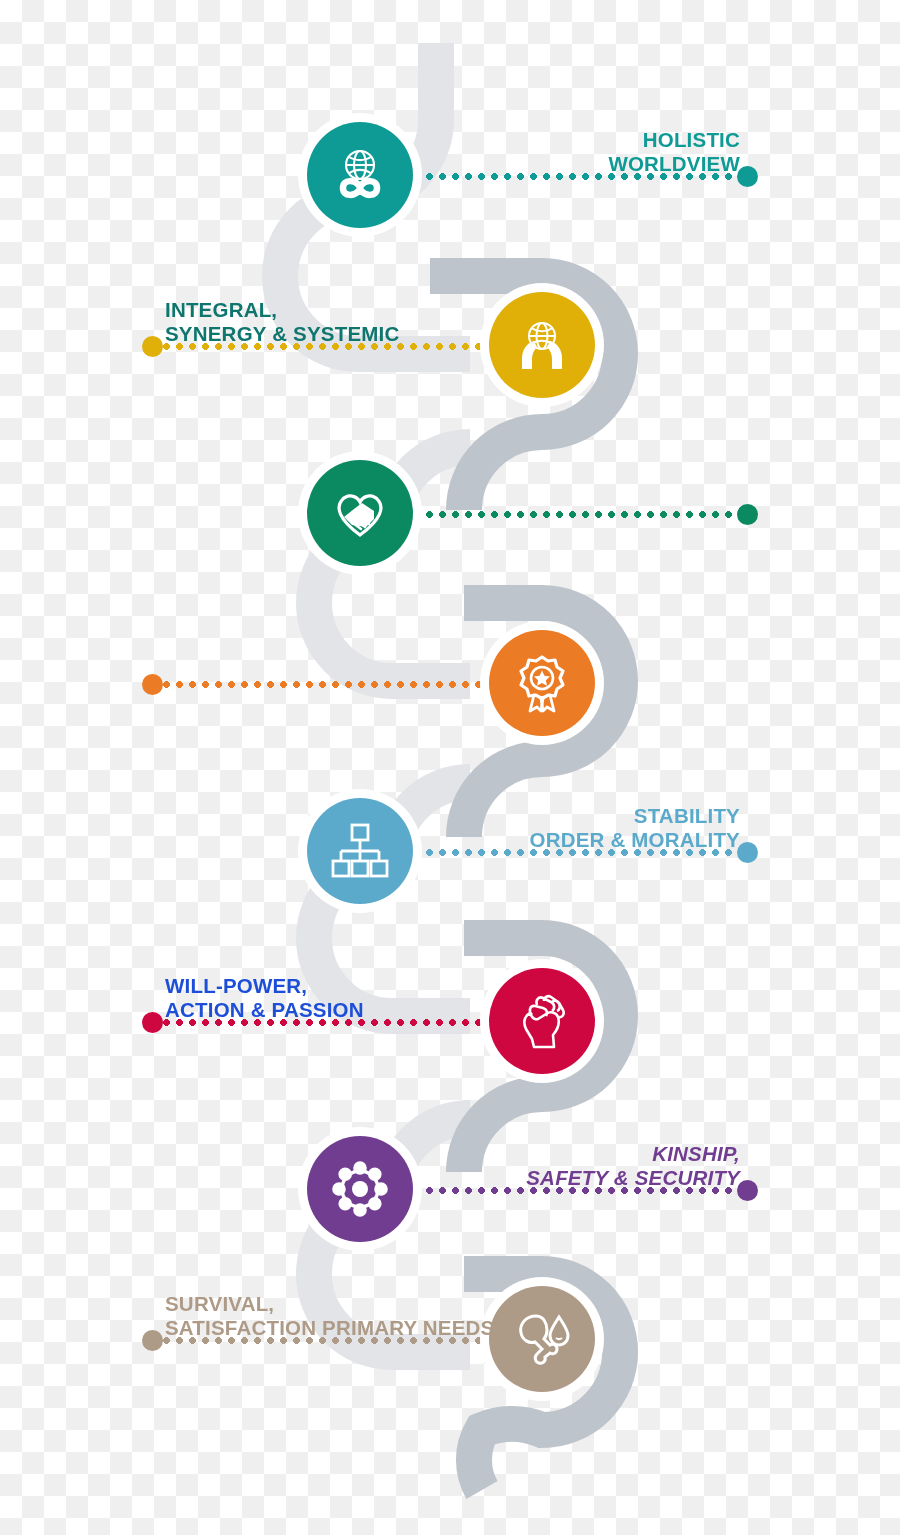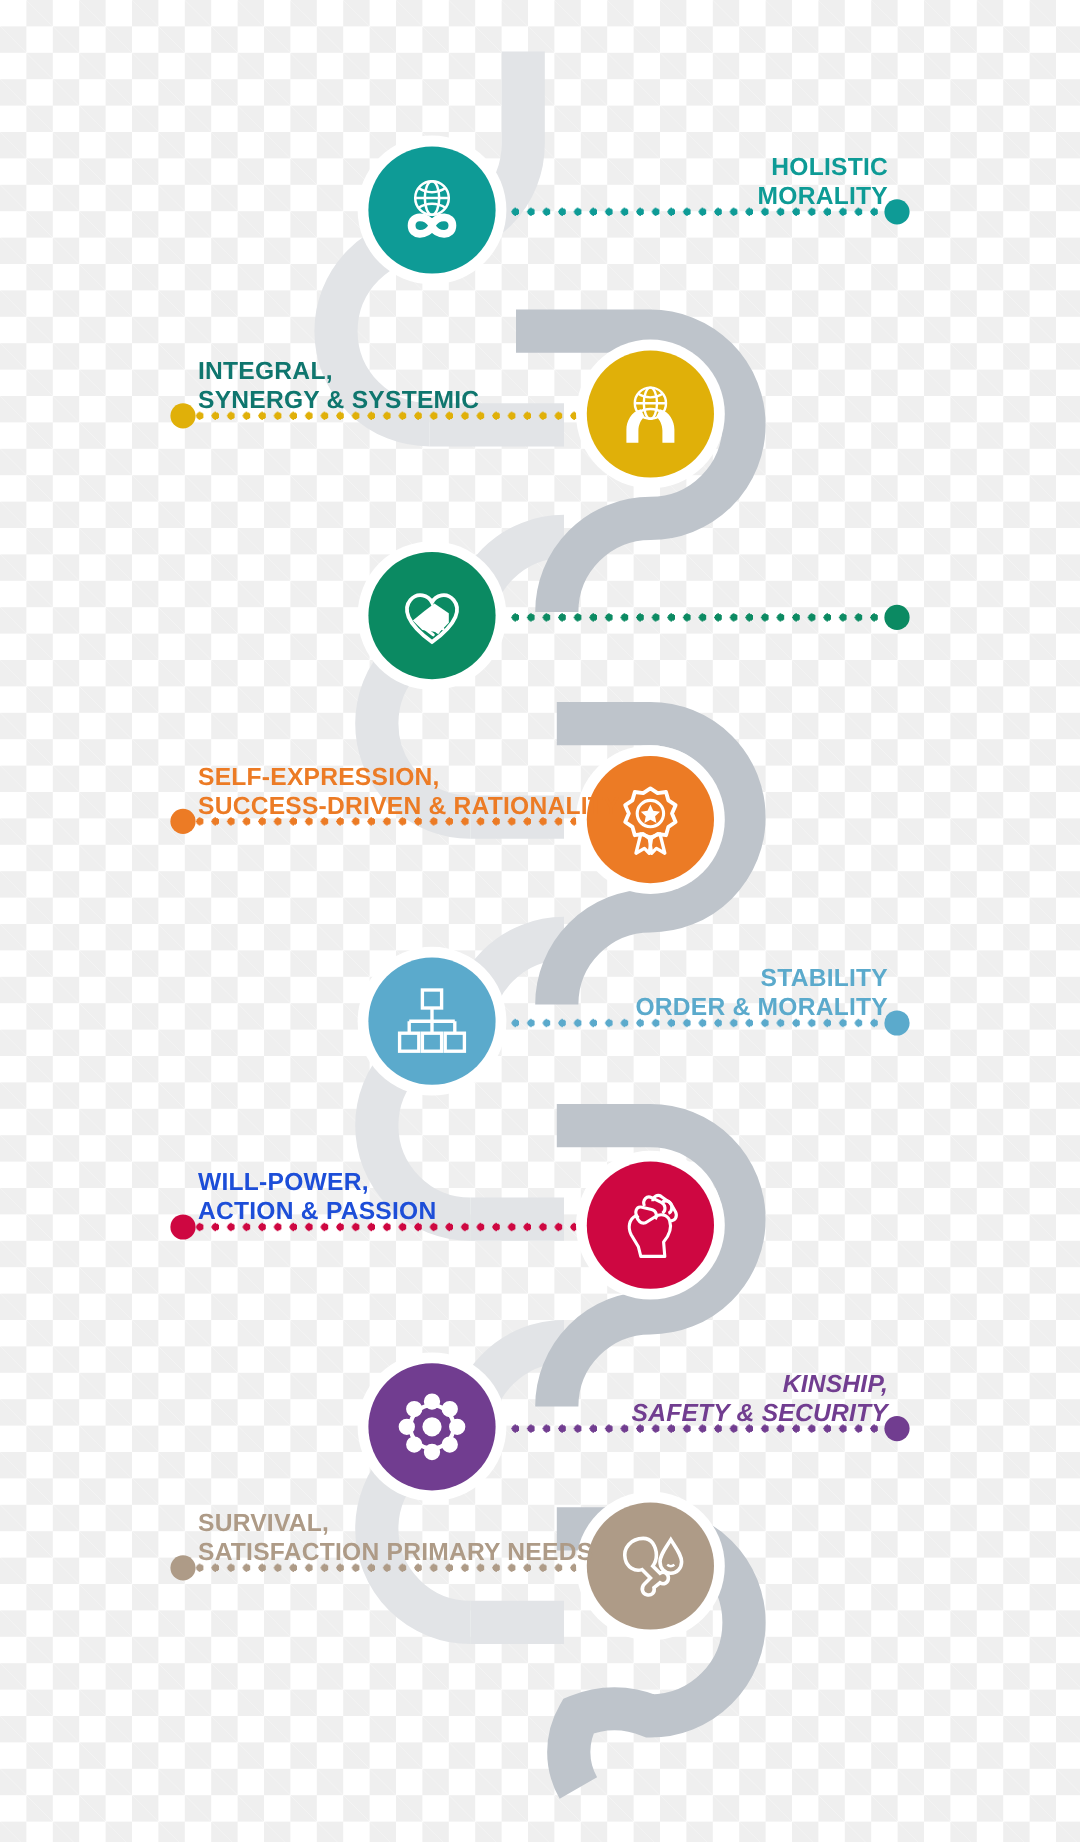--- a/index.html
+++ b/index.html
@@ -139,21 +139,21 @@
         <line x1="18" y1="22" x2="46" y2="22"></line>
         <path d="M20.5 13.5 A 20 20 0 0 0 43.5 13.5"></path>
         <path d="M20.5 30.5 A 20 20 0 0 1 43.5 30.5"></path>
       </g>
       <path d="M32 44 C 27 36, 15 36, 15 45 C 15 54, 27 54, 32 46
                C 37 54, 49 54, 49 45 C 49 36, 37 36, 32 44 Z" fill="none" stroke="#fff" stroke-width="6.5" stroke-linejoin="round"></path>
     </svg>
         </span>
       </div>
       <div class="label right" style="color: rgb(14, 155, 150);">HOLISTIC
-MORALITY</div>
+WORLDVIEW</div>
     </div>
     <div class="level side-right" style="top: 292px;">
       <div class="connector">
         <div class="dots" style="background-image: radial-gradient(3.2px at 3.5px 3.5px, rgb(224, 176, 9) 99%, transparent 100%);"></div>
         <div class="endcap" style="background: rgb(224, 176, 9);"></div>
       </div>
       <div class="node" style="background: rgb(224, 176, 9);">
         <span>
     <svg viewBox="0 0 64 64" width="64" height="64">
       <g fill="none" stroke="#fff" stroke-width="2">
@@ -205,22 +205,20 @@
                L45 45 L38 44 L32 48 L26 44 L19 45 L17 38 L11 34 L14 27
                L11 20 L17 16 L19 9 L26 10 Z" fill="none" stroke="#fff" stroke-width="3.2" stroke-linejoin="round"></path>
       <circle cx="32" cy="27" r="11" fill="none" stroke="#fff" stroke-width="2.6"></circle>
       <path d="M32 19.5 L34.4 24.7 L40 25.4 L35.9 29.2 L37 34.8
                L32 32.1 L27 34.8 L28.1 29.2 L24 25.4 L29.6 24.7 Z" fill="#fff"></path>
       <path d="M24 44 L20 60 L27 56 L31 60 L33 47 Z" fill="none" stroke="#fff" stroke-width="2.8" stroke-linejoin="round"></path>
       <path d="M40 44 L44 60 L37 56 L33 60 L31 47 Z" fill="none" stroke="#fff" stroke-width="2.8" stroke-linejoin="round"></path>
     </svg>
         </span>
       </div>
-      <div class="label left" style="color: rgb(236, 123, 37);">SELF-EXPRESSION,
-SUCCESS-DRIVEN &amp; RATIONALITY</div>
     </div>
     <div class="level side-left" style="top: 798px;">
       <div class="connector">
         <div class="dots" style="background-image: radial-gradient(3.2px at 3.5px 3.5px, rgb(91, 170, 204) 99%, transparent 100%);"></div>
         <div class="endcap" style="background: rgb(91, 170, 204);"></div>
       </div>
       <div class="node" style="background: rgb(91, 170, 204);">
         <span>
     <svg viewBox="0 0 64 64" width="64" height="64">
       <g fill="none" stroke="#fff" stroke-width="2.8">
@@ -292,21 +290,21 @@
         <circle cx="17.2" cy="46.8" r="5.6"></circle>
         <circle cx="11" cy="32" r="5.6"></circle>
         <circle cx="17.2" cy="17.2" r="5.6"></circle>
       </g>
     </svg>
         </span>
       </div>
       <div class="label right" style="color: rgb(113, 61, 144);">KINSHIP,
 SAFETY &amp; SECURITY</div>
     </div>
-    <div class="level side-right" style="top: 1252px; padding-left: 24px;">
+    <div class="level side-right" style="top: 1286px; padding-left: 24px;">
       <div class="connector">
         <div class="dots" style="background-image: radial-gradient(3.2px at 3.5px 3.5px, rgb(174, 155, 135) 99%, transparent 100%);"></div>
         <div class="endcap" style="background: rgb(174, 155, 135);"></div>
       </div>
       <div class="node" style="background: rgb(174, 155, 135);">
         <span>
     <svg viewBox="0 0 64 64" width="64" height="64">
       <path d="M26 9 C 16 9, 9 17, 11 26 C 12.5 33, 19 37, 25 35
                L 32 42 L 27 47 C 24 50, 25 55, 29 56 C 33 57, 36 54, 35 50
                L 40 46 C 43 48, 47 46, 47 42 C 47 38, 43 36, 40 38

